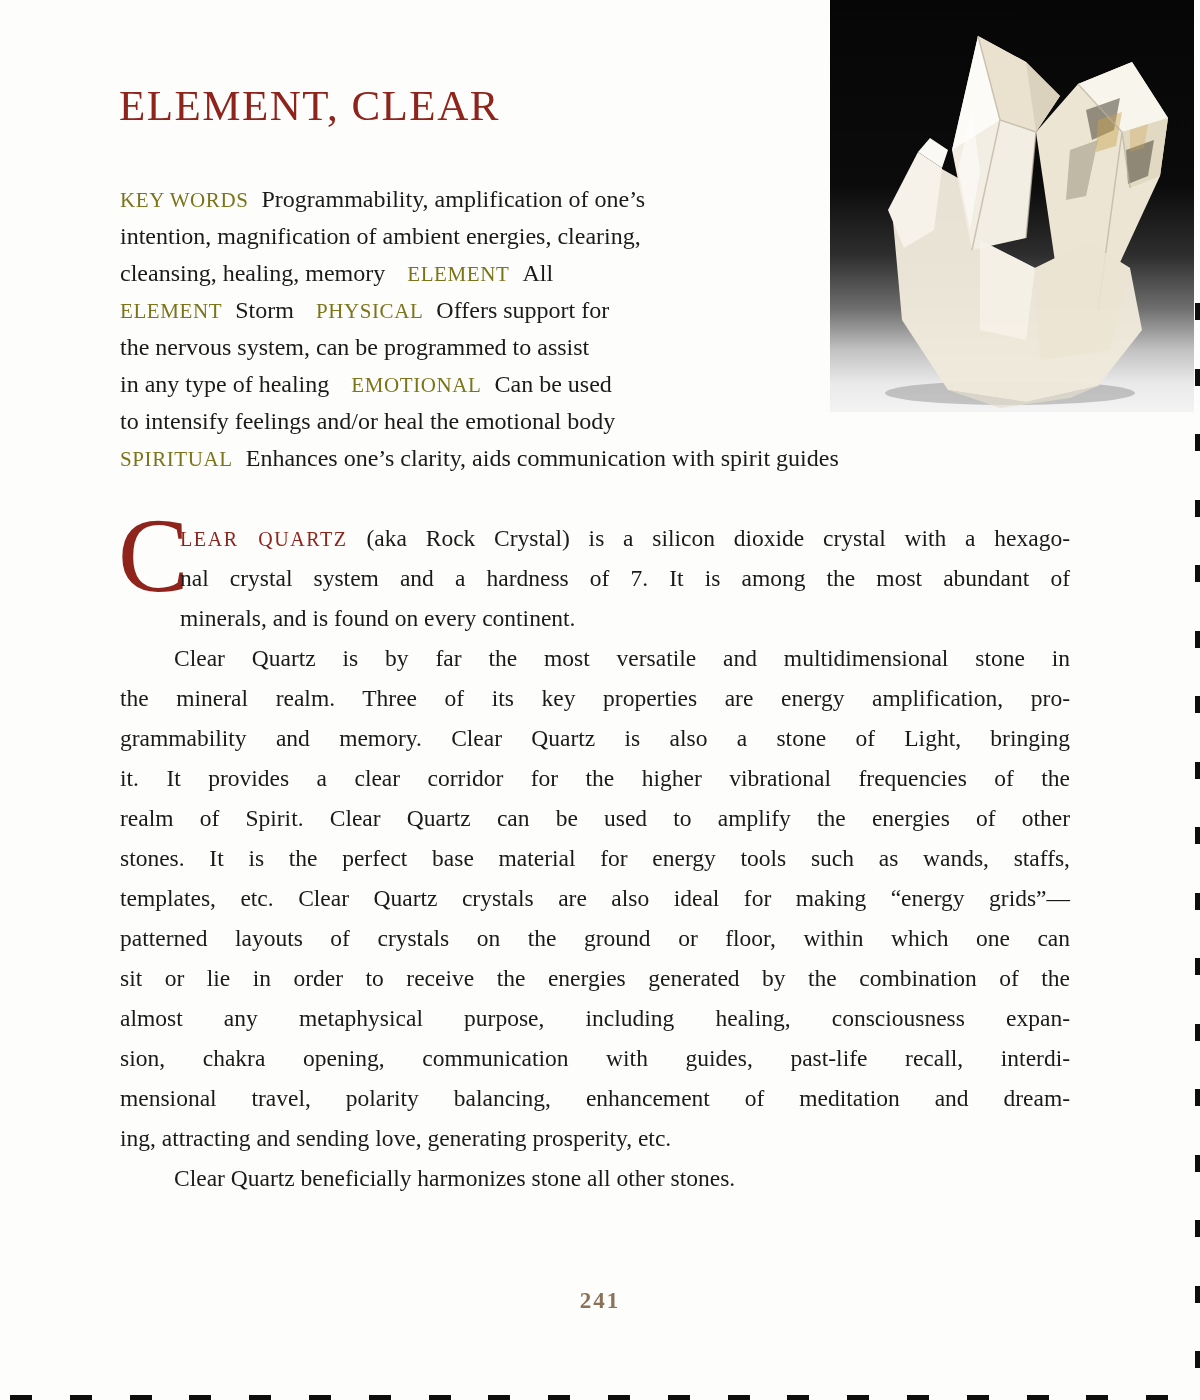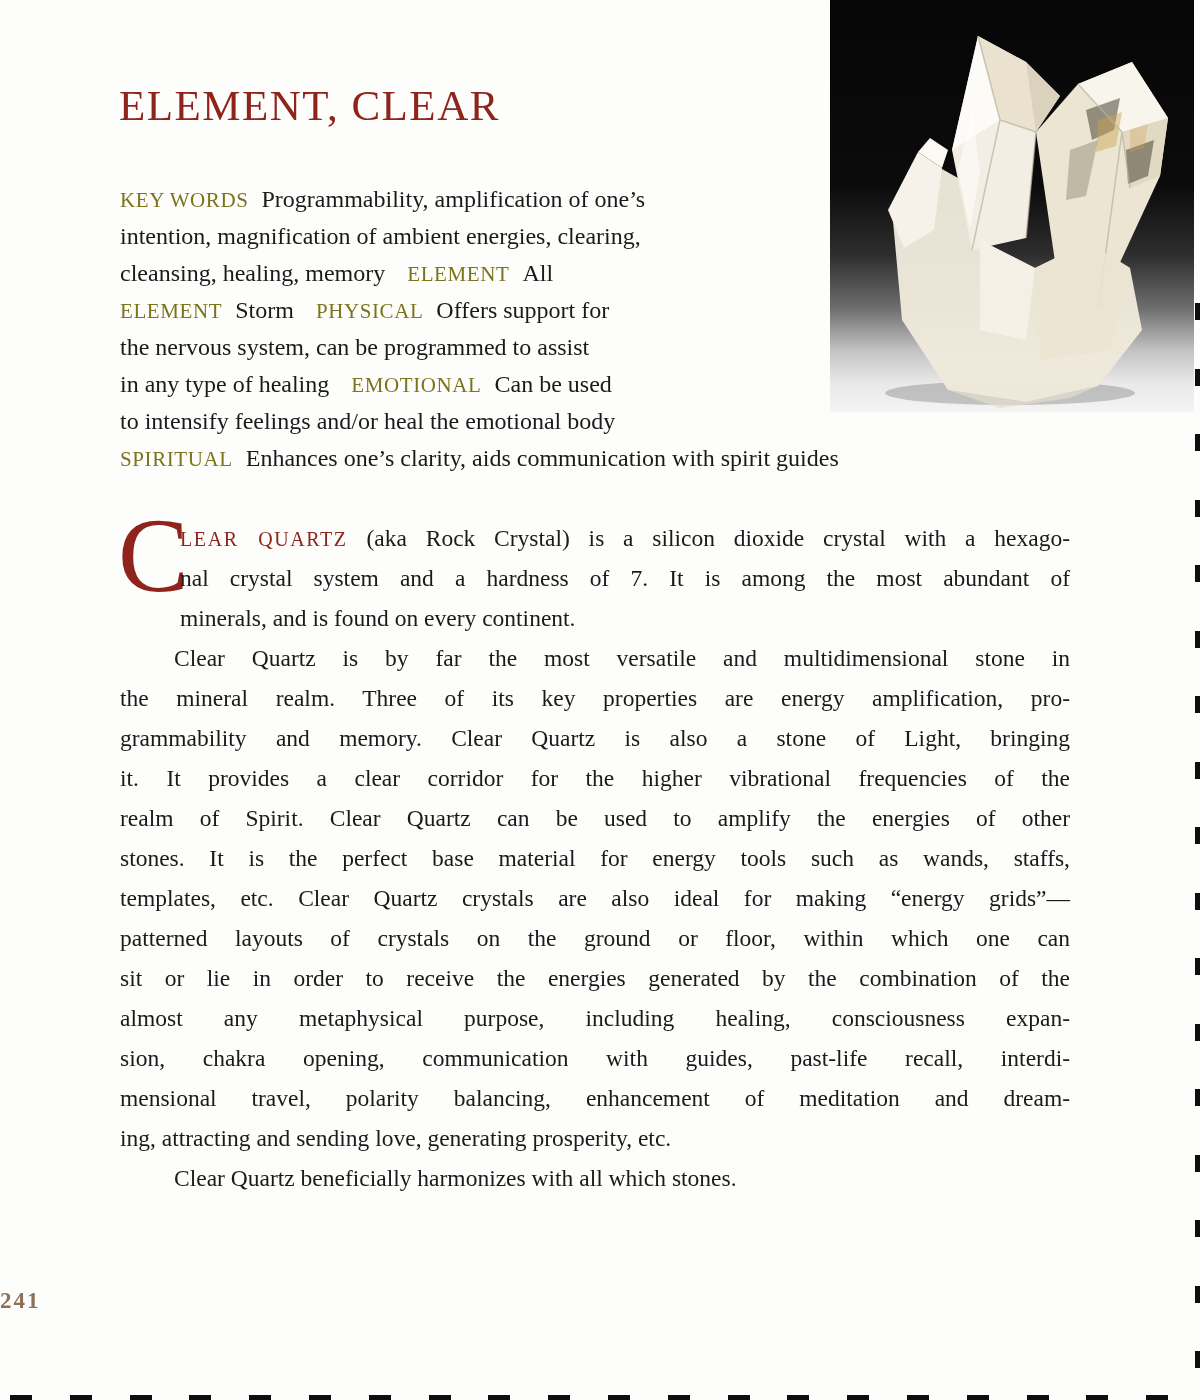--- a/index.html
+++ b/index.html
@@ -44,21 +44,21 @@
   .b-line.indent{padding-left:54px;}
   .dropcap{
     float:left;display:block;width:52px;height:78px;
     font-size:106px;line-height:78px;
     color:var(--title-red);margin:3px 10px 0 -2px;
   }
   .leadin{
     color:var(--title-red);font-size:20px;letter-spacing:1.6px;
   }
   .page-number{
-    position:absolute;top:1288px;left:0;width:100%;text-align:left;
+    position:absolute;top:1288px;left:0;width:100%;text-align:center;
     font-size:23px;font-weight:700;letter-spacing:2px;
     color:var(--page-number-brown);
   }
   .tick{position:absolute;right:0;width:5px;height:17px;background:var(--edge-mark-black);}
   .dash{position:absolute;bottom:0;height:5px;width:22px;background:var(--edge-mark-black);}
 </style>
 </head>
 <body>
 
 <div>
@@ -132,21 +132,21 @@
         <div class="b-line"><span>stones. It is the perfect base material for energy tools such as wands, staffs,</span></div>
         <div class="b-line"><span>templates, etc. Clear Quartz crystals are also ideal for making “energy grids”—</span></div>
         <div class="b-line"><span>patterned layouts of crystals on the ground or floor, within which one can</span></div>
         <div class="b-line"><span>sit or lie in order to receive the energies generated by the combination of the</span></div>
         <div class="b-line"><span>almost any metaphysical purpose, including healing, consciousness expan-</span></div>
         <div class="b-line"><span>sion, chakra opening, communication with guides, past-life recall, interdi-</span></div>
         <div class="b-line"><span>mensional travel, polarity balancing, enhancement of meditation and dream-</span></div>
         <div class="b-line last"><span>ing, attracting and sending love, generating prosperity, etc.</span></div>
       </div>
       <div class="para">
-        <div class="b-line last indent"><span>Clear Quartz beneficially harmonizes with all which stones.</span></div>
+        <div class="b-line last indent"><span>Clear Quartz beneficially harmonizes stone all other stones.</span></div>
       </div>
     </section>
 
   <div class="page-number">241</div>
 
   <div id="right-ticks">
       <div class="tick" style="top: 303px;"></div>
       <div class="tick" style="top: 369px;"></div>
       <div class="tick" style="top: 434px;"></div>
       <div class="tick" style="top: 500px;"></div>

